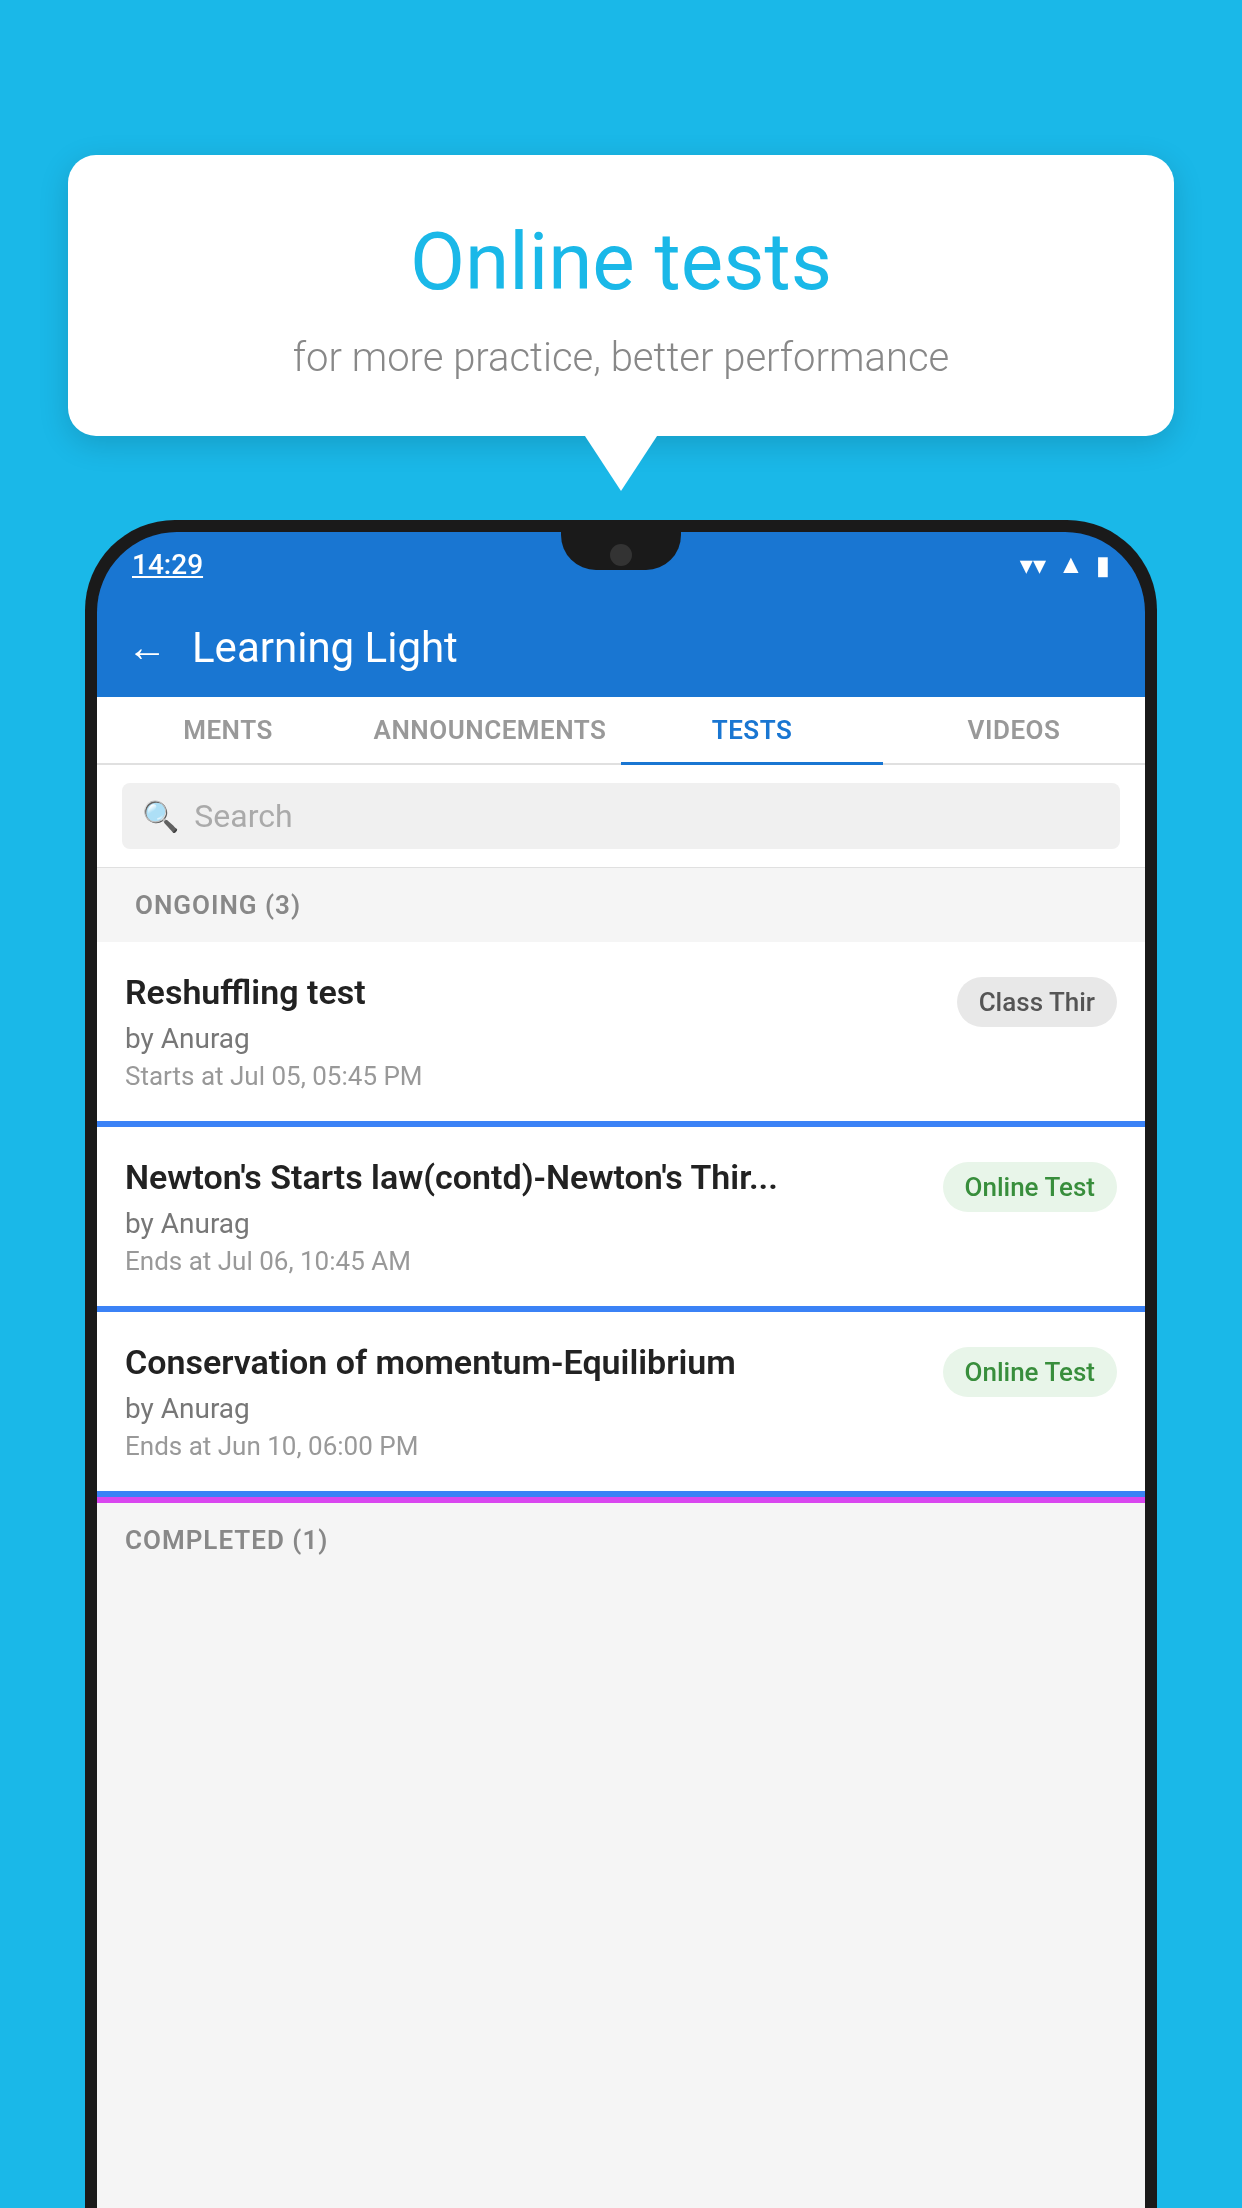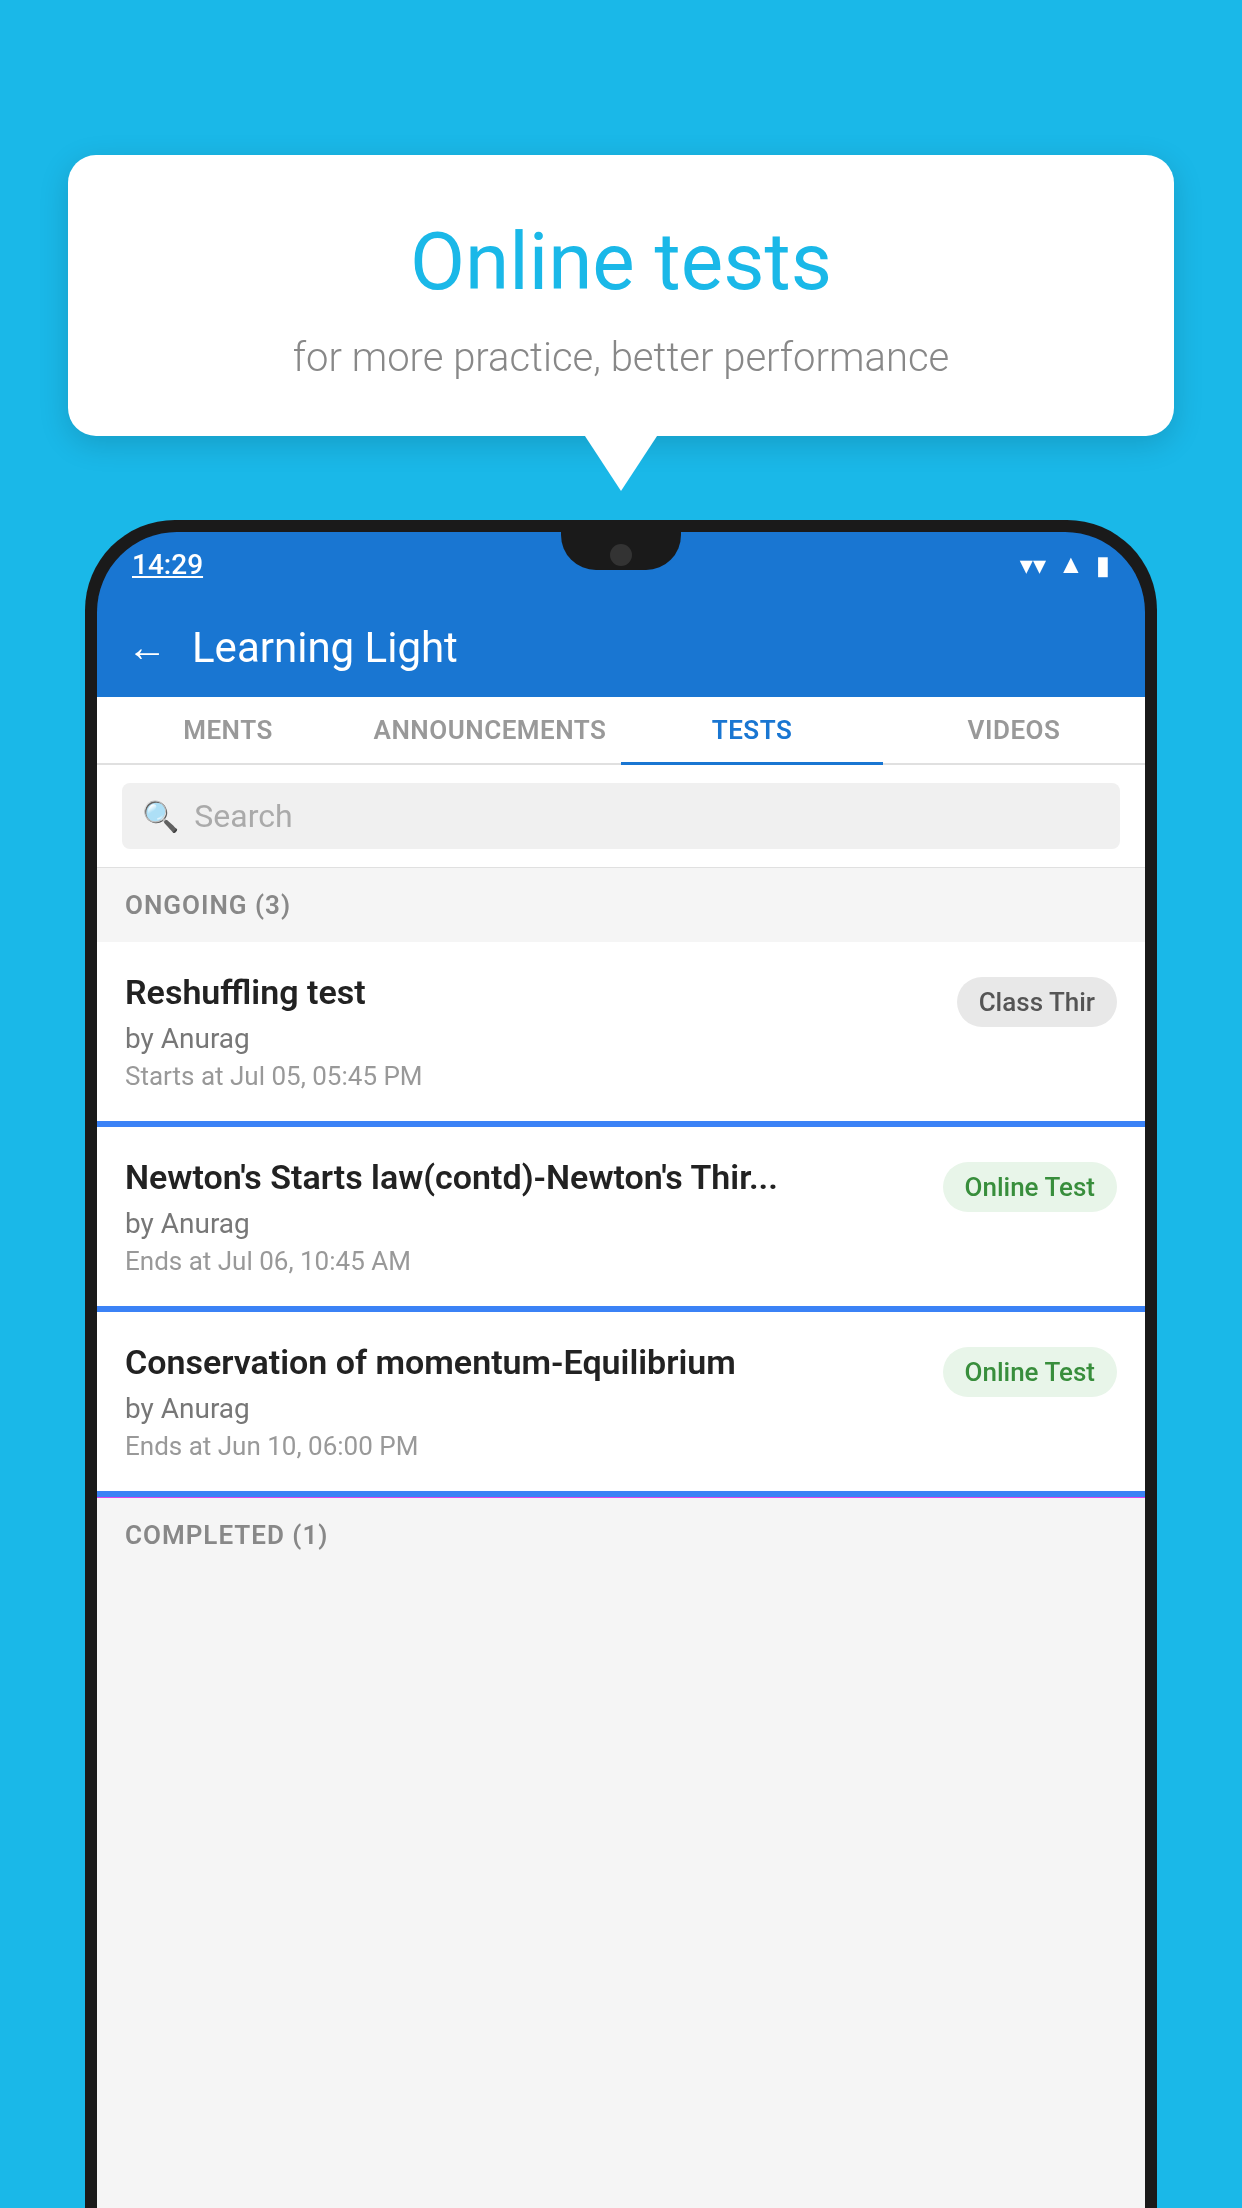--- a/index.html
+++ b/index.html
@@ -225,21 +225,21 @@
       font-size: 30px;
     }
 
     .search-placeholder {
       color: #aaa;
       font-size: 32px;
     }
 
     
     .section-header {
-      padding: 22px 28px;
+      padding: 22px 38px;
       background: #f5f5f5;
     }
 
     .section-label {
       color: #888;
       font-size: 26px;
       font-weight: 600;
       letter-spacing: 1px;
     }
 
@@ -292,21 +292,21 @@
 
     .badge-online {
       background: #e8f5e9;
       color: #388e3c;
     }
 
     
     .completed-header {
       padding: 22px 28px;
       background: #f5f5f5;
-      border-top: 1px solid #d946ef;
+      border-top: 6px solid #d946ef;
     }
   </style>
 </head>
 <body>
 
 <div class="speech-bubble">
   <div class="bubble-title">Online tests</div>
   <div class="bubble-subtitle">for more practice, better performance</div>
 </div>
 

